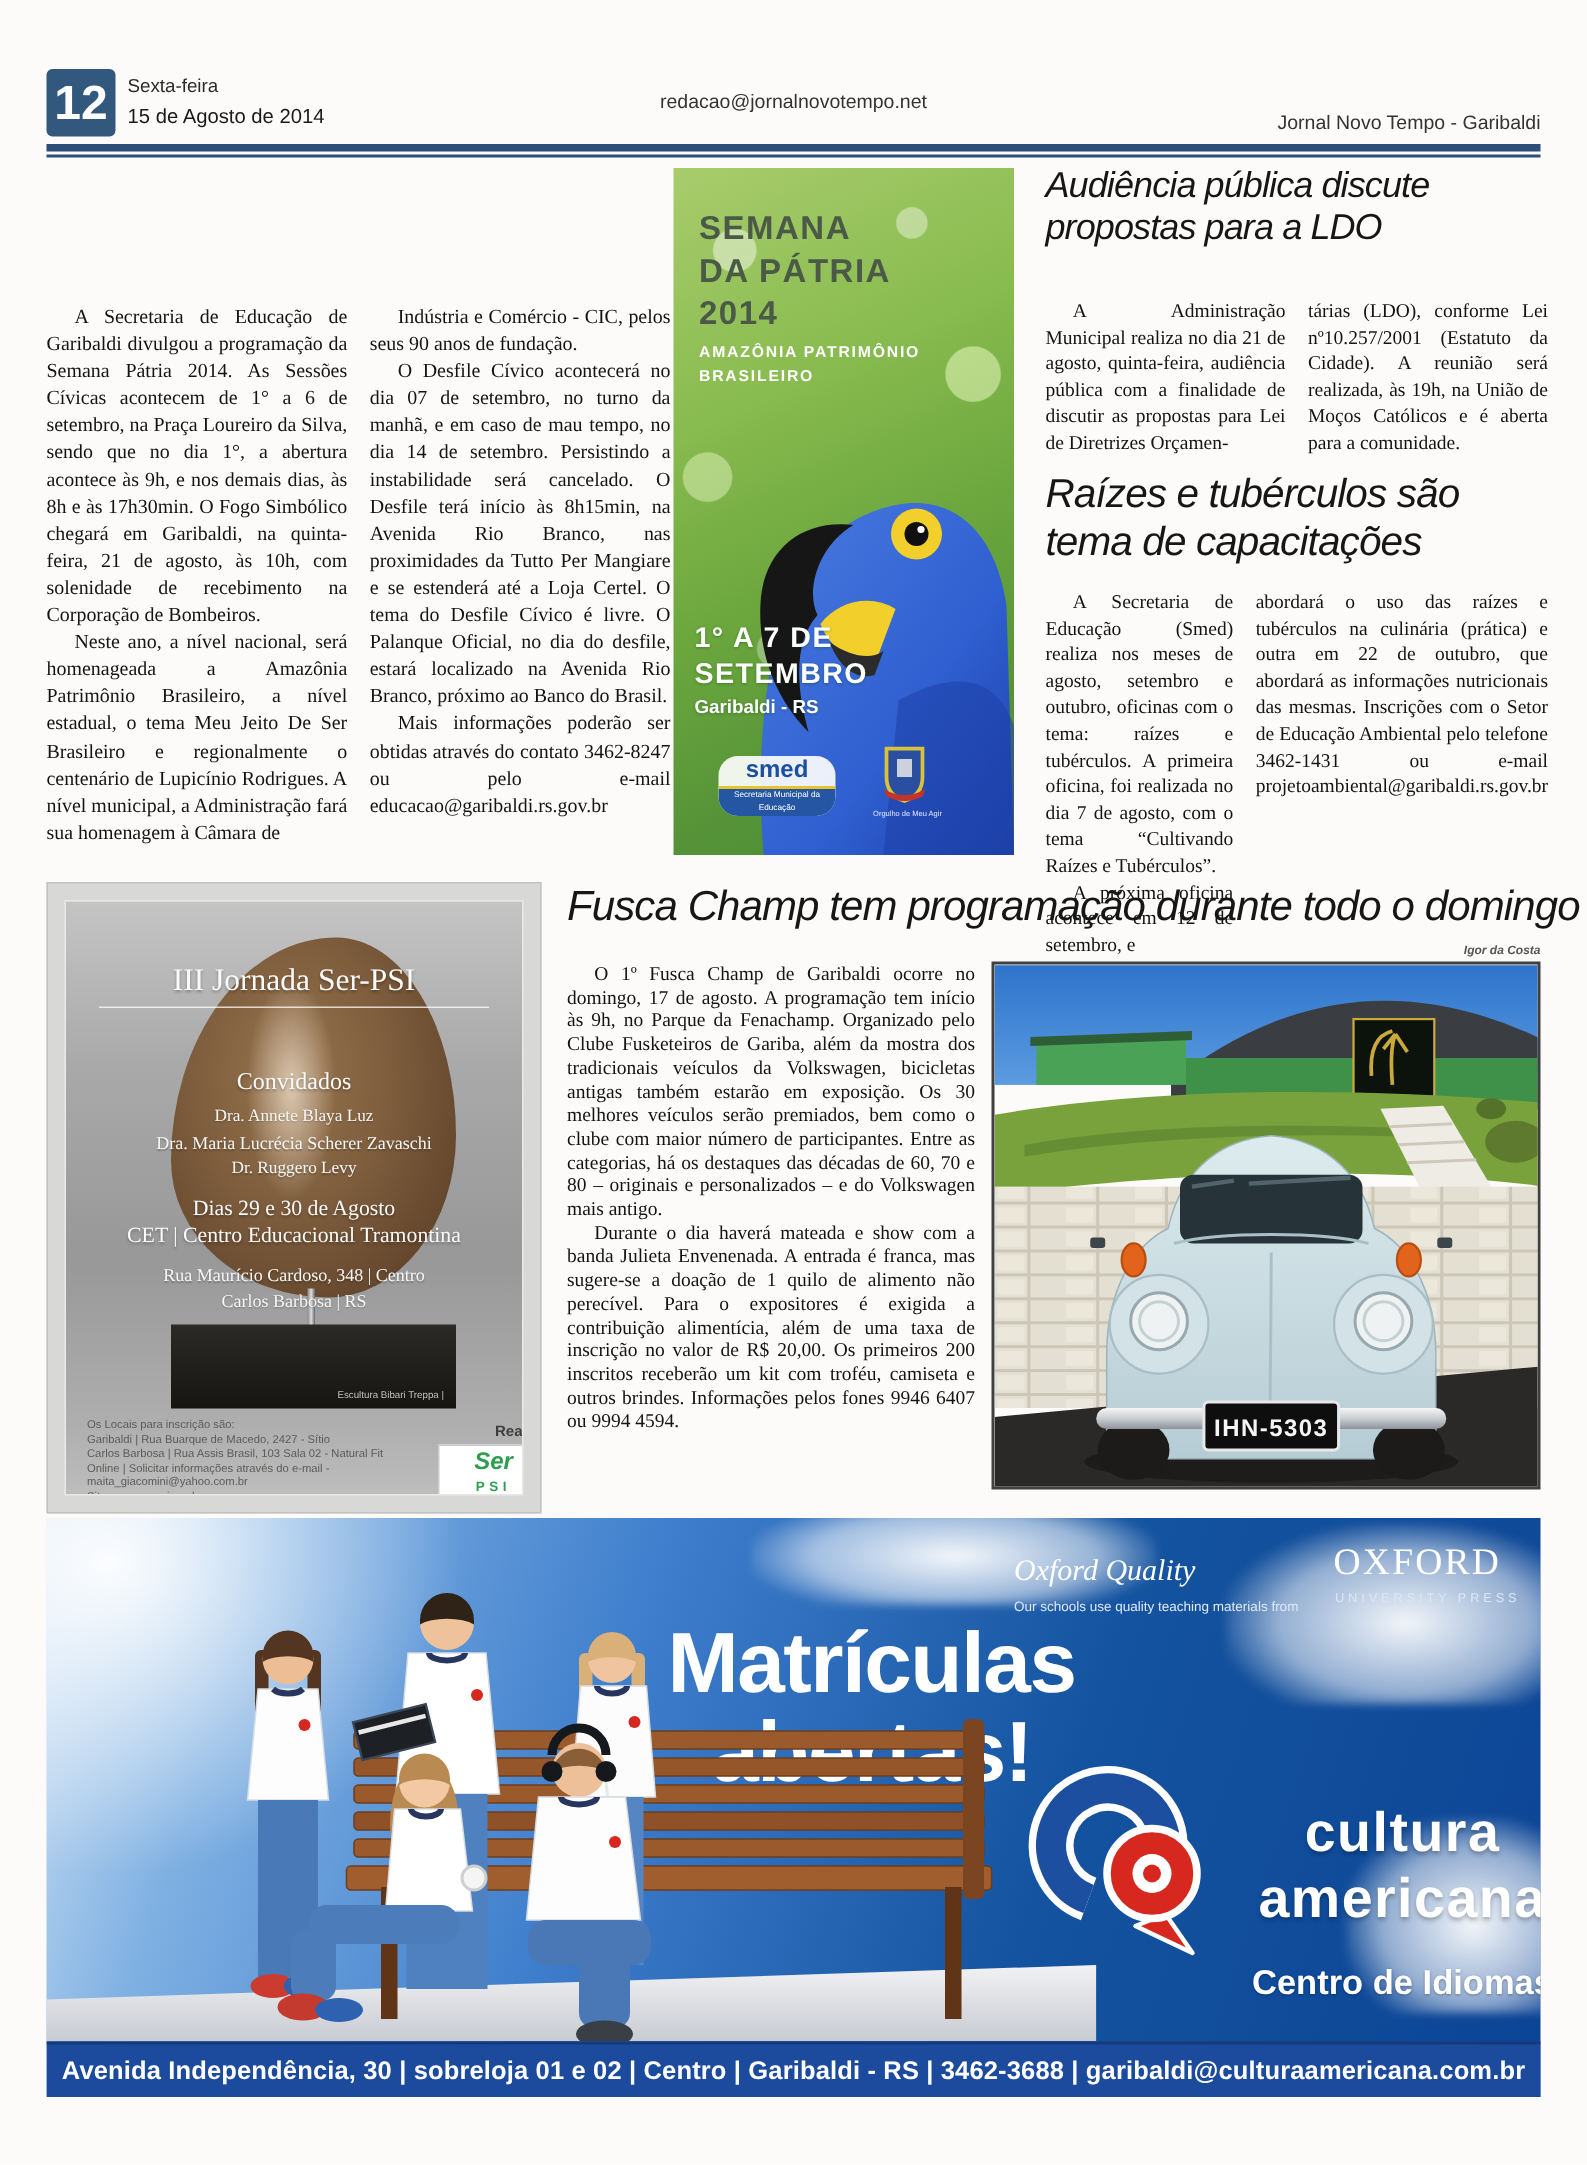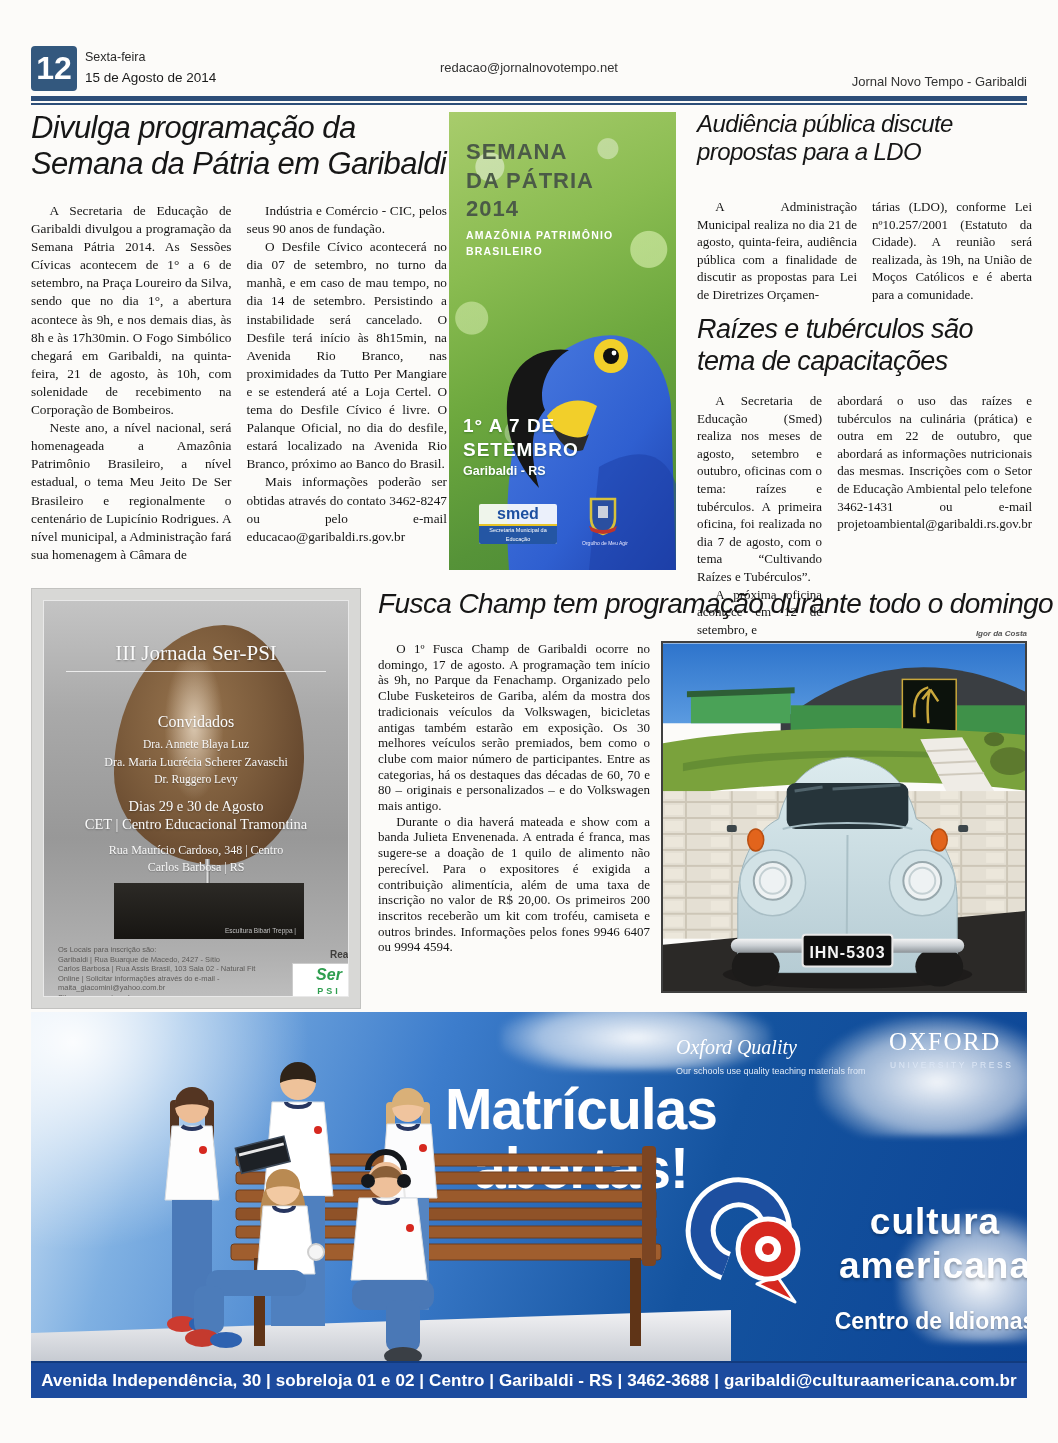--- a/index.html
+++ b/index.html
@@ -35,21 +35,21 @@
       radial-gradient(circle at 88% 30%, rgba(240,255,200,.5) 0 18px, rgba(255,255,255,0) 19px),
       radial-gradient(circle at 10% 45%, rgba(235,250,200,.45) 0 16px, rgba(255,255,255,0) 17px),
       radial-gradient(circle at 30% 70%, rgba(255,255,255,.3) 0 12px, rgba(255,255,255,0) 13px),
       linear-gradient(155deg,#a8cc6c 0%, #8abc51 30%, #6da83e 55%, #569338 80%, #4a8a34 100%);
   }
   .poster-title { font-size:22px; font-weight:bold; color:#4b5a47; line-height:1.3; letter-spacing:1px; }
   .poster-sub   { font-size:10.5px; font-weight:bold; color:#ffffff; line-height:1.5; letter-spacing:1.2px; }
   .poster-dates { font-size:19px; font-weight:bold; color:#ffffff; line-height:1.25; letter-spacing:1px;
                   text-shadow:0 1px 2px rgba(0,60,0,.35); }
   .poster-city  { font-size:12.5px; font-weight:bold; color:#ffffff; text-shadow:0 1px 2px rgba(0,60,0,.35); }
-  .smed-box { width:78px; background:rgba(255,255,255,.9); border-radius:2px; overflow:hidden; text-align:center; }
+  .smed-box { width:78px; background:rgba(255,255,255,.9); border-radius:13px; overflow:hidden; text-align:center; }
   .smed-word { color:#1d4fa0; font-weight:bold; font-size:16px; line-height:20px; }
   .smed-rule { height:2px; background:#e8c428; }
   .smed-cap { background:#2456a4; color:#fff; font-size:5.5px; line-height:9px; }
   .crest-cap { font-size:5px; color:#e8e8ff; }
 
   
   .serpsi { width:330px; height:421px; background:#d8d8d6; border:1px solid #c2c2c0; padding:11px; }
   .serpsi-inner { position:relative; width:100%; height:100%;
     background:linear-gradient(180deg,#c4c4c4 0%, #a9a9a9 28%, #989898 60%, #aeaeae 88%, #bdbdbd 100%);
     border:1px solid #e9e9e9; overflow:hidden; }
@@ -96,24 +96,20 @@
 <div class="page">
 
   <div class="abs pagenum" style="left:31px; top:46px;">12</div>
   <div class="abs hdr-small" style="left:85px; top:50px;">Sexta-feira</div>
   <div class="abs hdr-date" style="left:85px; top:70px;">15 de Agosto de 2014</div>
   <div class="abs hdr-center" style="left:329px; top:60px; width:400px;">redacao@jornalnovotempo.net</div>
   <div class="abs hdr-right" style="left:727px; top:74px; width:300px;">Jornal Novo Tempo - Garibaldi</div>
   <div class="abs rule-thick" style="left:31px; top:96px; width:996px;"></div>
   <div class="abs rule-thin" style="left:31px; top:103px; width:996px;"></div>
 
-  <div class="abs headline" style="left:31px; top:110px; width:435px; font-size:31px;">
-    <div>Divulga programação da</div>
-    <div>Semana da Pátria em Garibaldi</div>
-  </div>
   <div class="abs cols" style="left:31px; top:202px; width:416px; height:364px;">
     <div class="col bodytext" style="font-size:13.3px; line-height:18.1px;">
       <p>A Secretaria de Educação de Garibaldi divulgou a programação da Semana Pátria 2014. As Sessões Cívicas acontecem de 1° a 6 de setembro, na Praça Loureiro da Silva, sendo que no dia 1°, a abertura acontece às 9h, e nos demais dias, às 8h e às 17h30min. O Fogo Simbólico chegará em Garibaldi, na quinta-feira, 21 de agosto, às 10h, com solenidade de recebimento na Corporação de Bombeiros.</p>
       <p>Neste ano, a nível nacional, será homenageada a Amazônia Patrimônio Brasileiro, a nível estadual, o tema Meu Jeito De Ser Brasileiro e regionalmente o centenário de Lupicínio Rodrigues. A nível municipal, a Administração fará sua homenagem à Câmara de</p>
     </div>
     <div class="col bodytext" style="font-size:13.3px; line-height:18.1px;">
       <p>Indústria e Comércio - CIC, pelos seus 90 anos de fundação.</p>
       <p>O Desfile Cívico acontecerá no dia 07 de setembro, no turno da manhã, e em caso de mau tempo, no dia 14 de setembro. Persistindo a instabilidade será cancelado. O Desfile terá início às 8h15min, na Avenida Rio Branco, nas proximidades da Tutto Per Mangiare e se estenderá até a Loja Certel. O tema do Desfile Cívico é livre. O Palanque Oficial, no dia do desfile, estará localizado na Avenida Rio Branco, próximo ao Banco do Brasil.</p>
       <p>Mais informações poderão ser obtidas através do contato 3462-8247 ou pelo e-mail educacao@garibaldi.rs.gov.br</p>
     </div>

